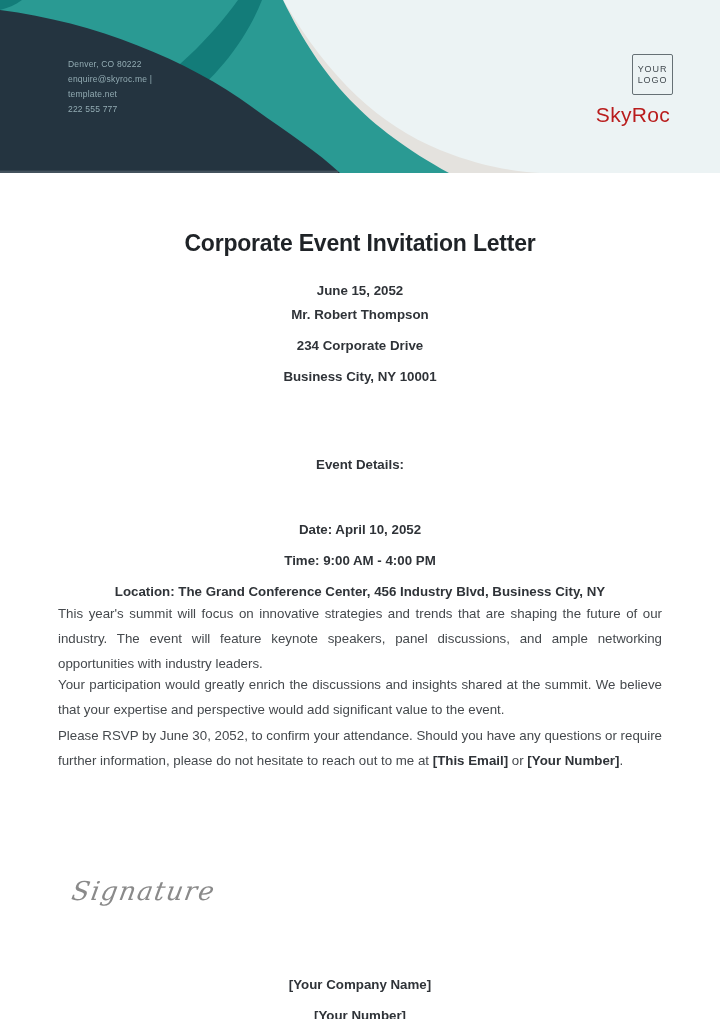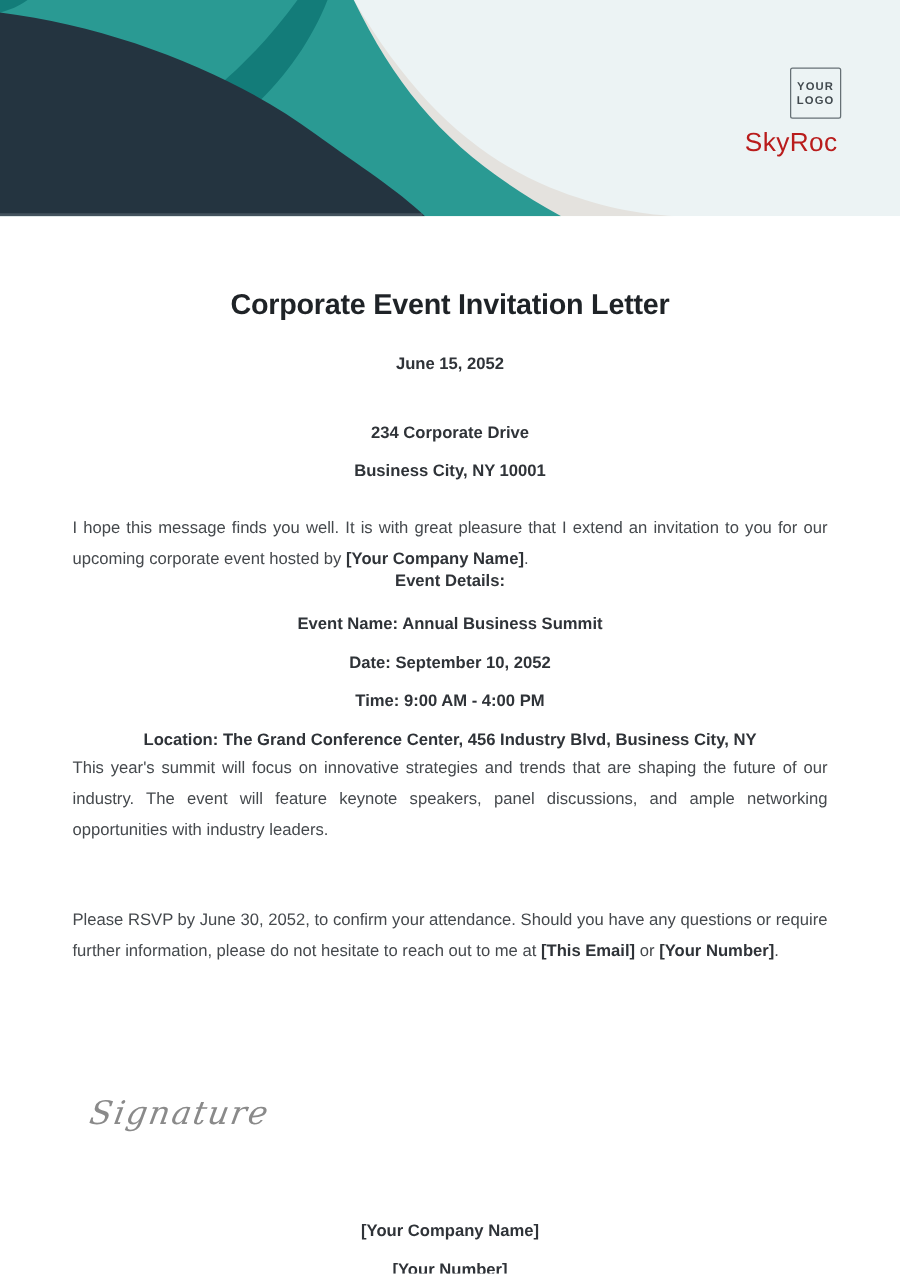--- a/index.html
+++ b/index.html
@@ -11,21 +11,21 @@
   .header { position:absolute; top:0; left:0; width:720px; height:173px; }
   .header svg { display:block; width:720px; height:173px; }
   .contact {
     position:absolute; left:68px; top:57px; color:#93acb3;
     font-size:8.5px; line-height:15px; letter-spacing:.2px; font-weight:400;
   }
   .logo-box {
     position:absolute; top:54px; right:47px; width:41px; height:41px;
     border:1.5px solid #667075; border-radius:2px; box-sizing:border-box;
     display:flex; flex-direction:column; align-items:center; justify-content:center;
-    color:#424a4f; font-size:9px; font-weight:700; line-height:10.5px; letter-spacing:.9px;
+    color:#424a4f; font-size:9px; font-weight:400; line-height:10.5px; letter-spacing:.9px;
     text-align:left;
   }
   .brand {
     position:absolute; top:103px; right:50px; font-size:21px; font-weight:500;
     color:#b91c1c; letter-spacing:.3px;
   }
   
   .tb { position:absolute; left:58px; width:604px; color:#45494d; font-size:13.3px; }
   .bold { font-weight:700; color:#2f3338;text-align:center; }
   .para { line-height:25px; text-align:justify; }
@@ -50,45 +50,51 @@
     <svg viewBox="0 0 720 173" preserveAspectRatio="none">
       <rect width="720" height="173" fill="#ecf3f4"></rect>
       <path d="M283 0 C330 80 380 125 440 150 C480 166 510 171 540 173 L283 173 Z" fill="#e4e2de"></path>
       <path d="M0 0 L283 0 C322 80 366 127 449 173 L0 173 Z" fill="#2a9a93"></path>
       <path d="M238 0 L262 0 C232 76 158 136 64 160 C42 166 20 170 0 171 L0 146 C92 139 180 80 238 0 Z" fill="#137c79"></path>
       <path d="M0 0 L22 0 C15 5 8 8 0 10 Z" fill="#137c79"></path>
       <path d="M0 10 C95 22 188 60 252 107 C288 133 318 152 340 173 L0 173 Z" fill="#243440"></path>
       <rect x="0" y="170.6" width="338" height="2.4" fill="#5c6c74" opacity="0.55"></rect>
     </svg>
 
+    <div class="contact">
+      <div>Denver, CO 80222</div>
+      <div>enquire@skyroc.me |</div>
+      <div>template.net</div>
+      <div>222 555 777</div>
+    </div>
 
     <div class="logo-box">
       <span>YOUR</span>
       <span>LOGO</span>
     </div>
     <div class="brand">SkyRoc</div>
   </div>
 
   <div class="tb title">Corporate Event Invitation Letter</div>
 
   <div class="tb line bold" style="top:281px">June 15, 2052</div>
+  <div class="tb line bold" style="top:305px">Mr. Robert Thompson</div>
   <div class="tb line bold" style="top:336px">234 Corporate Drive</div>
   <div class="tb line bold" style="top:367px">Business City, NY 10001</div>
 
 
-  <div class="tb para" style="top:409px"><span>I hope this message finds you well. It is with great pleasure that I extend an invitation to you for our upcoming corporate event hosted by </span><b>[Your Company Name]</b><span>.</span></div>
 
   <div class="tb line bold" style="top:455px">Event Details:</div>
 
-  <div class="tb line bold" style="top:489px">Event Name: Annual Business Summit</div>
-  <div class="tb line bold" style="top:520px">Date: September 10, 2052</div>
+  <div class="tb line bold" style="top:520px">Date: April 10, 2052</div>
   <div class="tb line bold" style="top:551px">Time: 9:00 AM - 4:00 PM</div>
   <div class="tb line bold" style="top:582px">Location: The Grand Conference Center, 456 Industry Blvd, Business City, NY</div>
 
   <div class="tb para" style="top:601px">This year's summit will focus on innovative strategies and trends that are shaping the future of our industry. The event will feature keynote speakers, panel discussions, and ample networking opportunities with industry leaders.</div>
+  <div class="tb para" style="top:672px">Your participation would greatly enrich the discussions and insights shared at the summit. We believe that your expertise and perspective would add significant value to the event.</div>
   <div class="tb para" style="top:723px"><span>Please RSVP by June 30, 2052, to confirm your attendance. Should you have any questions or require further information, please do not hesitate to reach out to me at </span><b>[This Email]</b><span> or </span><b>[Your Number]</b><span>.</span></div>
 
 
   <div class="sig">Signature</div>
 
   <div class="tb line bold" style="top:975px">[Your Company Name]</div>
   <div class="tb line bold" style="top:1006px">[Your Number]</div>
 
 </div>
 

